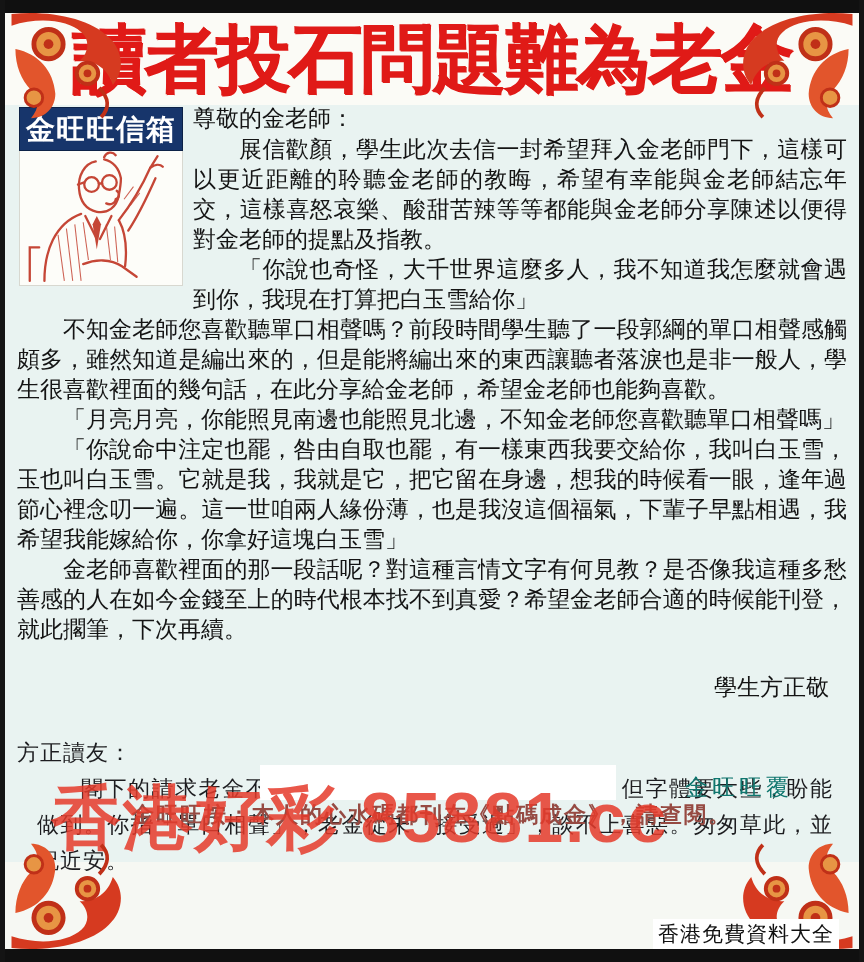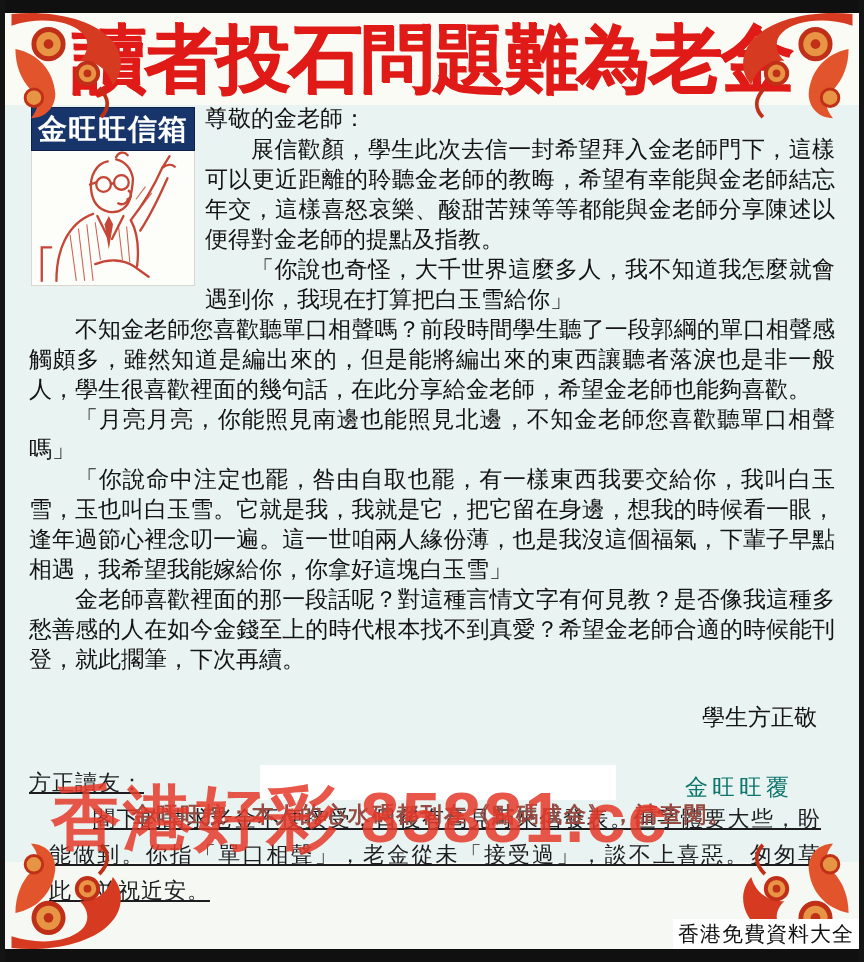--- a/index.html
+++ b/index.html
@@ -18,51 +18,51 @@
   .masthead h1{
     margin:0; font-size:74px; line-height:88px; font-weight:900; letter-spacing:-2px;
     color:#e01a17; text-shadow:1px 1px 0 #e01a17; white-space:nowrap;
   }
   .ornament{position:absolute; width:122px; height:112px; z-index:25; pointer-events:none;}
   .orn-tl{top:12px; left:2px;}
   .orn-tr{top:12px; right:2px; transform:scaleX(-1);}
   .orn-bl{bottom:12px; left:2px; transform:scaleY(-1);}
   .orn-br{bottom:12px; right:2px; transform:scale(-1,-1);}
   .content{
-    position:relative; padding:0 24px; background:#e9f3f1; height:757px; box-sizing:border-box;
+    position:relative; padding:0 12px; background:#e9f3f1; height:757px; box-sizing:border-box;
     color:#141414;
   }
   .logo-box{ float:left; width:164px; margin:2px 10px 2px 2px; }
   .logo-head{
     background:#17356b; color:#fff; text-align:center;
     font-family:"Liberation Sans","DejaVu Sans",sans-serif;
     font-weight:bold; font-size:29px; line-height:42px; letter-spacing:1px;
     border:1px solid #0d2247;
   }
   .logo-art{ background:#fdfdf9; border:1px solid #d8d8d0; border-top:none; height:134px; }
   .letter p{ margin:0; font-size:23px; line-height:30px; text-align:justify; text-indent:2em; }
   .letter p.salutation{ text-indent:0;font-family:Liberation Mono, monospace; }
   .letter .signature{ text-align:right; text-indent:0; padding-right:18px;margin-top:28px; }
   .redact{ position:absolute; left:255px; top:660px; width:356px; height:35px; background:#ffffff; z-index:5; }
-  .reply{ margin-top:32px; font-size:22px; letter-spacing:1px; line-height:36px; color:#1d1d20;text-decoration:underline; }
+  .reply{ margin-top:32px; font-size:22px; letter-spacing:1px; line-height:36px; color:#1d1d20; }
   .reply p{ margin:0; text-align:justify; }
   .reply .r-body{ text-indent:2em; padding:0 14px 0 20px; }
   .reply-sign{ position:absolute; right:66px; top:772px; font-size:23px; letter-spacing:4px; color:#0f766e; z-index:6; }
   .editor-note{
     position:absolute; left:0; right:0; top:800px; text-align:center; z-index:6;
     font-size:22px; letter-spacing:2px; color:#964a42; font-weight:bold;
   }
   .watermark{
     position:absolute; left:46px; top:772px; z-index:20; white-space:nowrap;
     font-family:"Liberation Sans","DejaVu Sans",sans-serif;
     font-size:70px; font-weight:700; letter-spacing:2px;
     color:rgba(229,57,42,0.85);
   }
   .source-tag{
-    position:absolute; right:0; bottom:13px; z-index:28;
+    position:absolute; right:20px; bottom:13px; z-index:28;
     background:#ffffff; color:#111; padding:1px 5px;
     font-size:21px; letter-spacing:1px; font-family:Liberation Serif, serif;
   }
 </style>
 </head>
 <body>
 
 <div class="page">
   <div class="topbar"></div>
 

